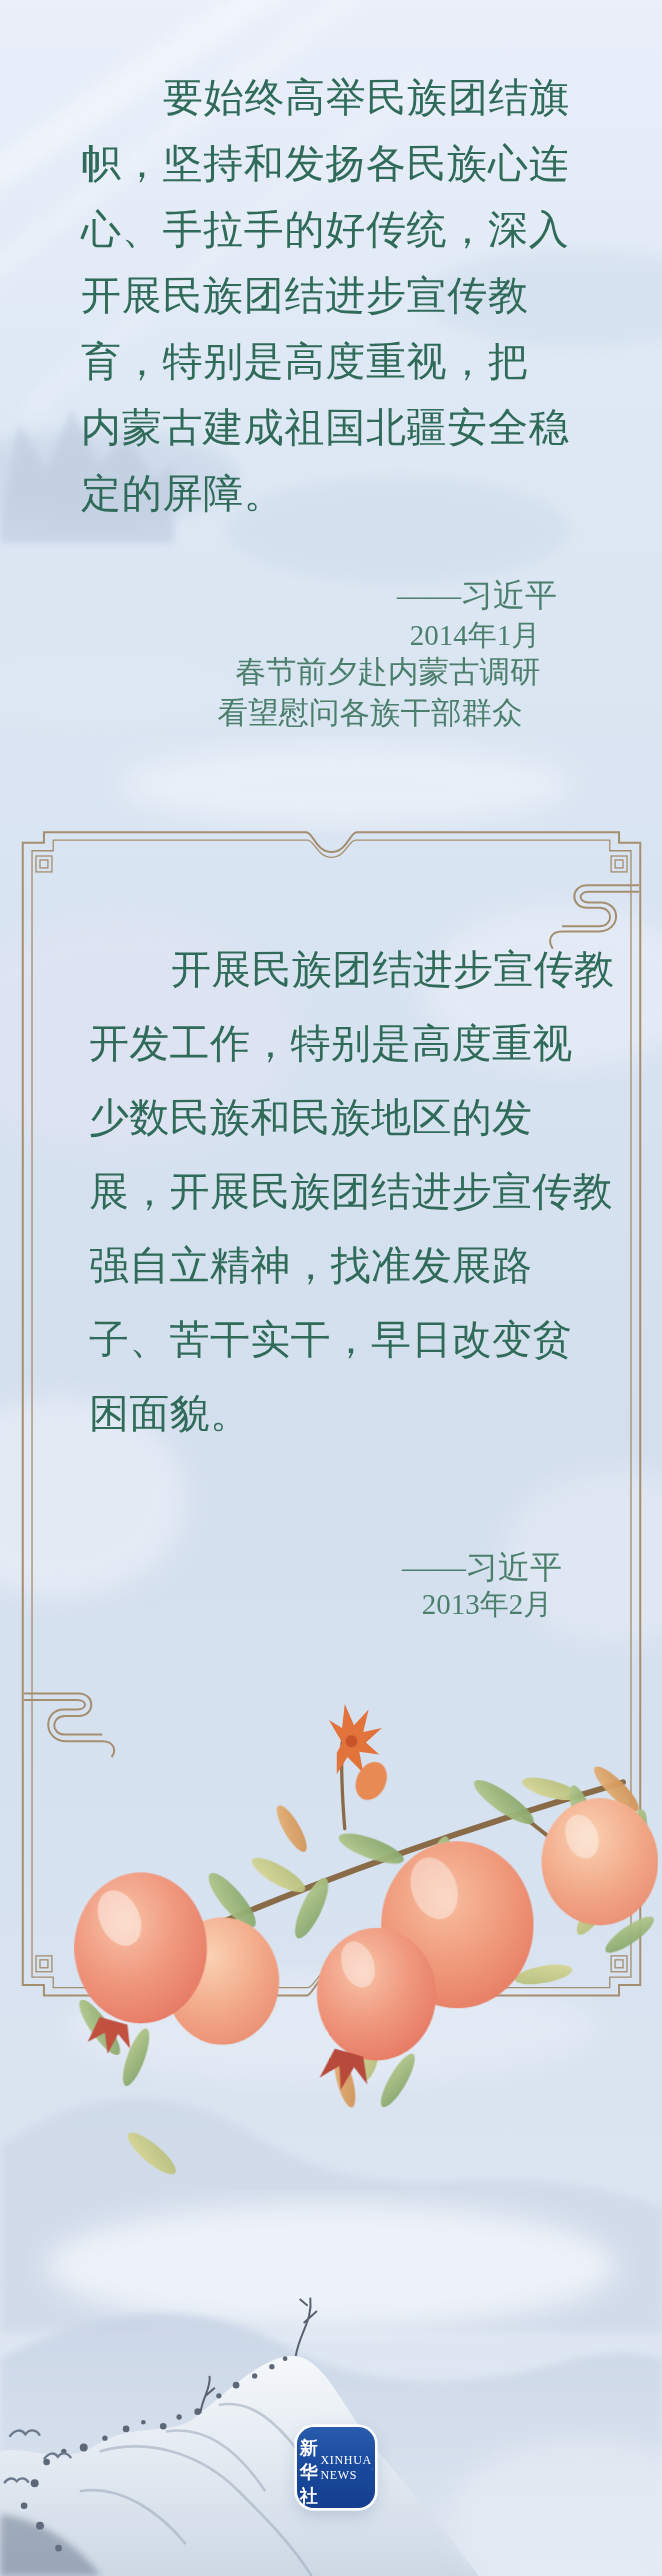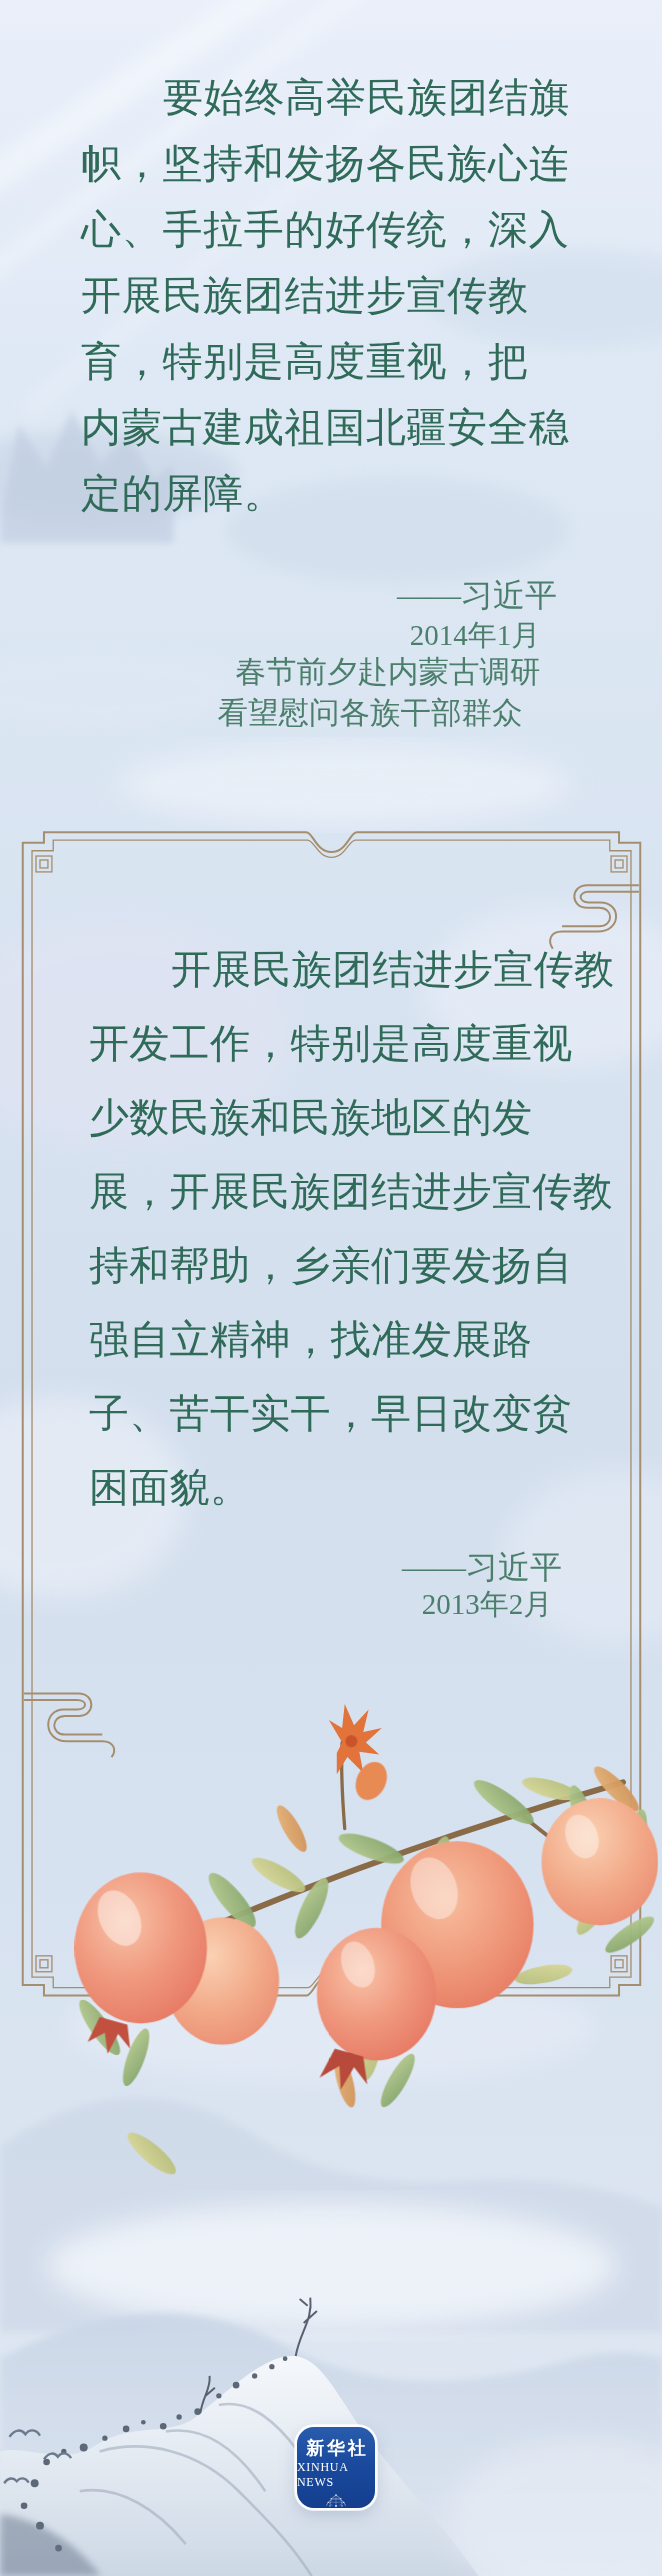--- a/index.html
+++ b/index.html
@@ -9,21 +9,21 @@
   svg{position:absolute;left:0;top:0;display:block;}
   .quote{position:absolute;color:#2f6b58;font-weight:normal;white-space:nowrap;}
   .quote .ln{display:block;}
   #quote1{left:81px;top:65px;font-size:40px;line-height:66px;letter-spacing:0.7px;}
   #quote2{left:89px;top:933px;font-size:40px;line-height:74px;letter-spacing:0.3px;}
   .indent{padding-left:82px;}
   .attr-line{position:absolute;color:#4b7f6c;text-align:center;white-space:nowrap;}
   .logo{position:absolute;left:297px;top:2427px;width:78px;height:81px;border-radius:17px;
         background:linear-gradient(180deg,#2a5cae 0%,#1a4a9d 45%,#143e8e 100%);
         box-shadow:0 0 0 2.7px rgba(255,255,255,.92),0 6.6px 17px rgba(110,130,165,.35);
-        display:flex;flex-direction:column;align-items:center;z-index:6;}
+        display:flex;align-items:center;z-index:6;}
   .logo-cn{color:#fff;font-size:18px;font-weight:bold;letter-spacing:2.7px;margin-top:8.6px;padding-left:2.7px;}
   .logo-en{color:#fff;font-size:12px;letter-spacing:0.7px;margin-top:0.7px;font-family:"Liberation Serif",serif;}
   .z1{z-index:1}.z2{z-index:2}.z3{z-index:3}
 </style>
 </head>
 <body>
 
 <div class="poster">
 
   <svg width="663" height="2576" viewBox="0 0 1000 3888" aria-hidden="true">
@@ -156,21 +156,20 @@
   <div class="attr-line z2" style="left:278px;top:574px;width:398px;font-size:32px;">——习近平</div>
   <div class="attr-line z2" style="left:276px;top:616px;width:398px;font-size:29px;">2014年1月</div>
   <div class="attr-line z2" style="left:191px;top:693px;width:358px;font-size:30.5px;">看望慰问各族干部群众</div>
   <div class="attr-line z2" style="left:209px;top:652px;width:358px;font-size:30.5px;">春节前夕赴内蒙古调研</div>
 
   <div id="quote2" class="quote z2">
     <span class="ln indent">开展民族团结进步宣传教</span>
     <span class="ln">开发工作，特别是高度重视</span>
     <span class="ln">少数民族和民族地区的发</span>
     <span class="ln">展，开展民族团结进步宣传教</span>
-    <span class="ln">持和帮助，乡亲们要发扬自</span>
     <span class="ln">强自立精神，找准发展路</span>
     <span class="ln">子、苦干实干，早日改变贫</span>
     <span class="ln">困面貌。</span>
   </div>
 
   <div class="attr-line z2" style="left:283px;top:1546px;width:398px;font-size:32px;">——习近平</div>
   <div class="attr-line z2" style="left:288px;top:1585px;width:398px;font-size:29px;">2013年2月</div>
 
   <svg class="z3" width="663" height="2576" viewBox="0 0 1000 3888" aria-hidden="true">
     <defs>

